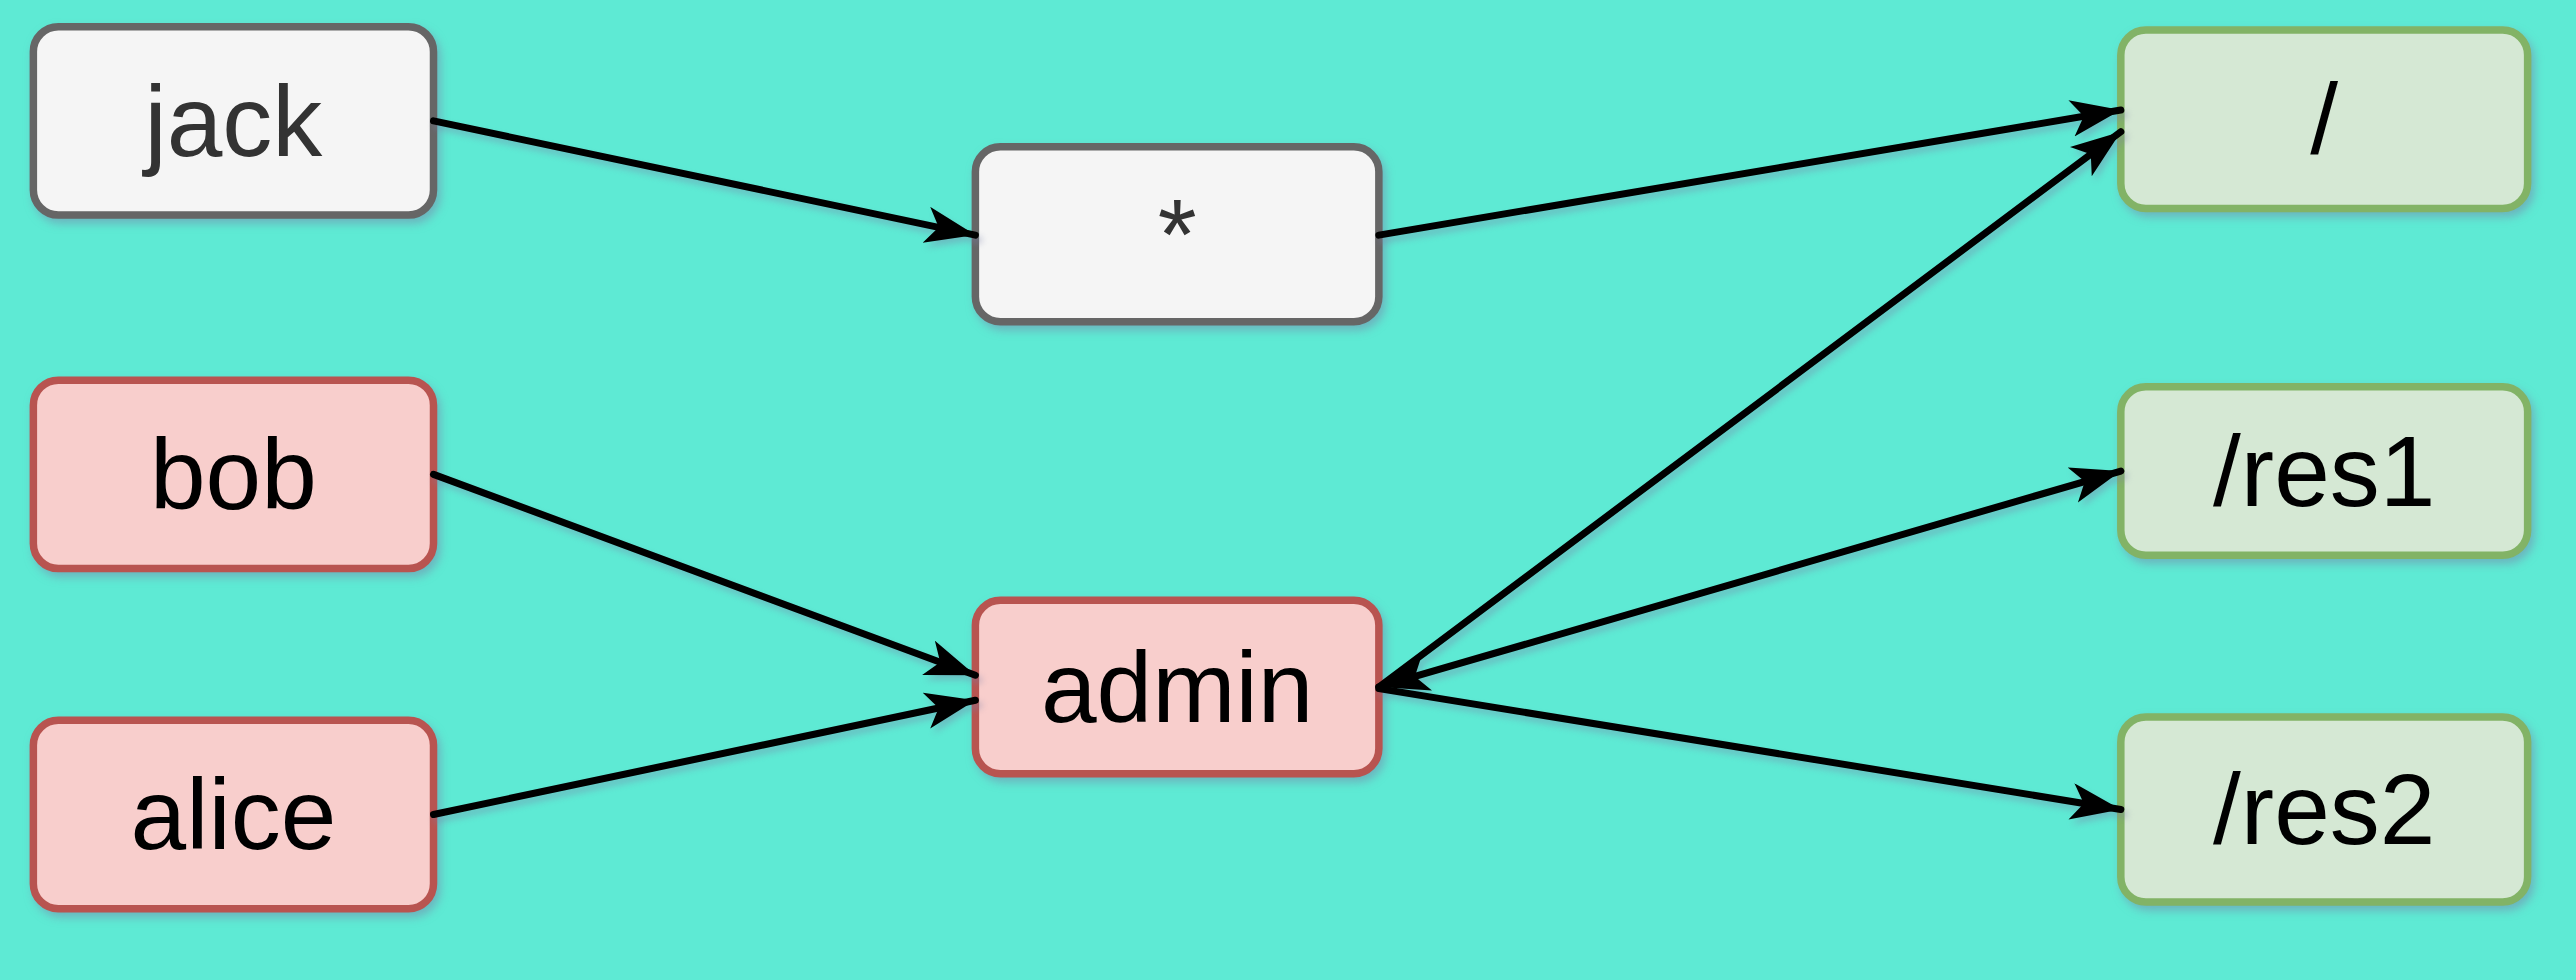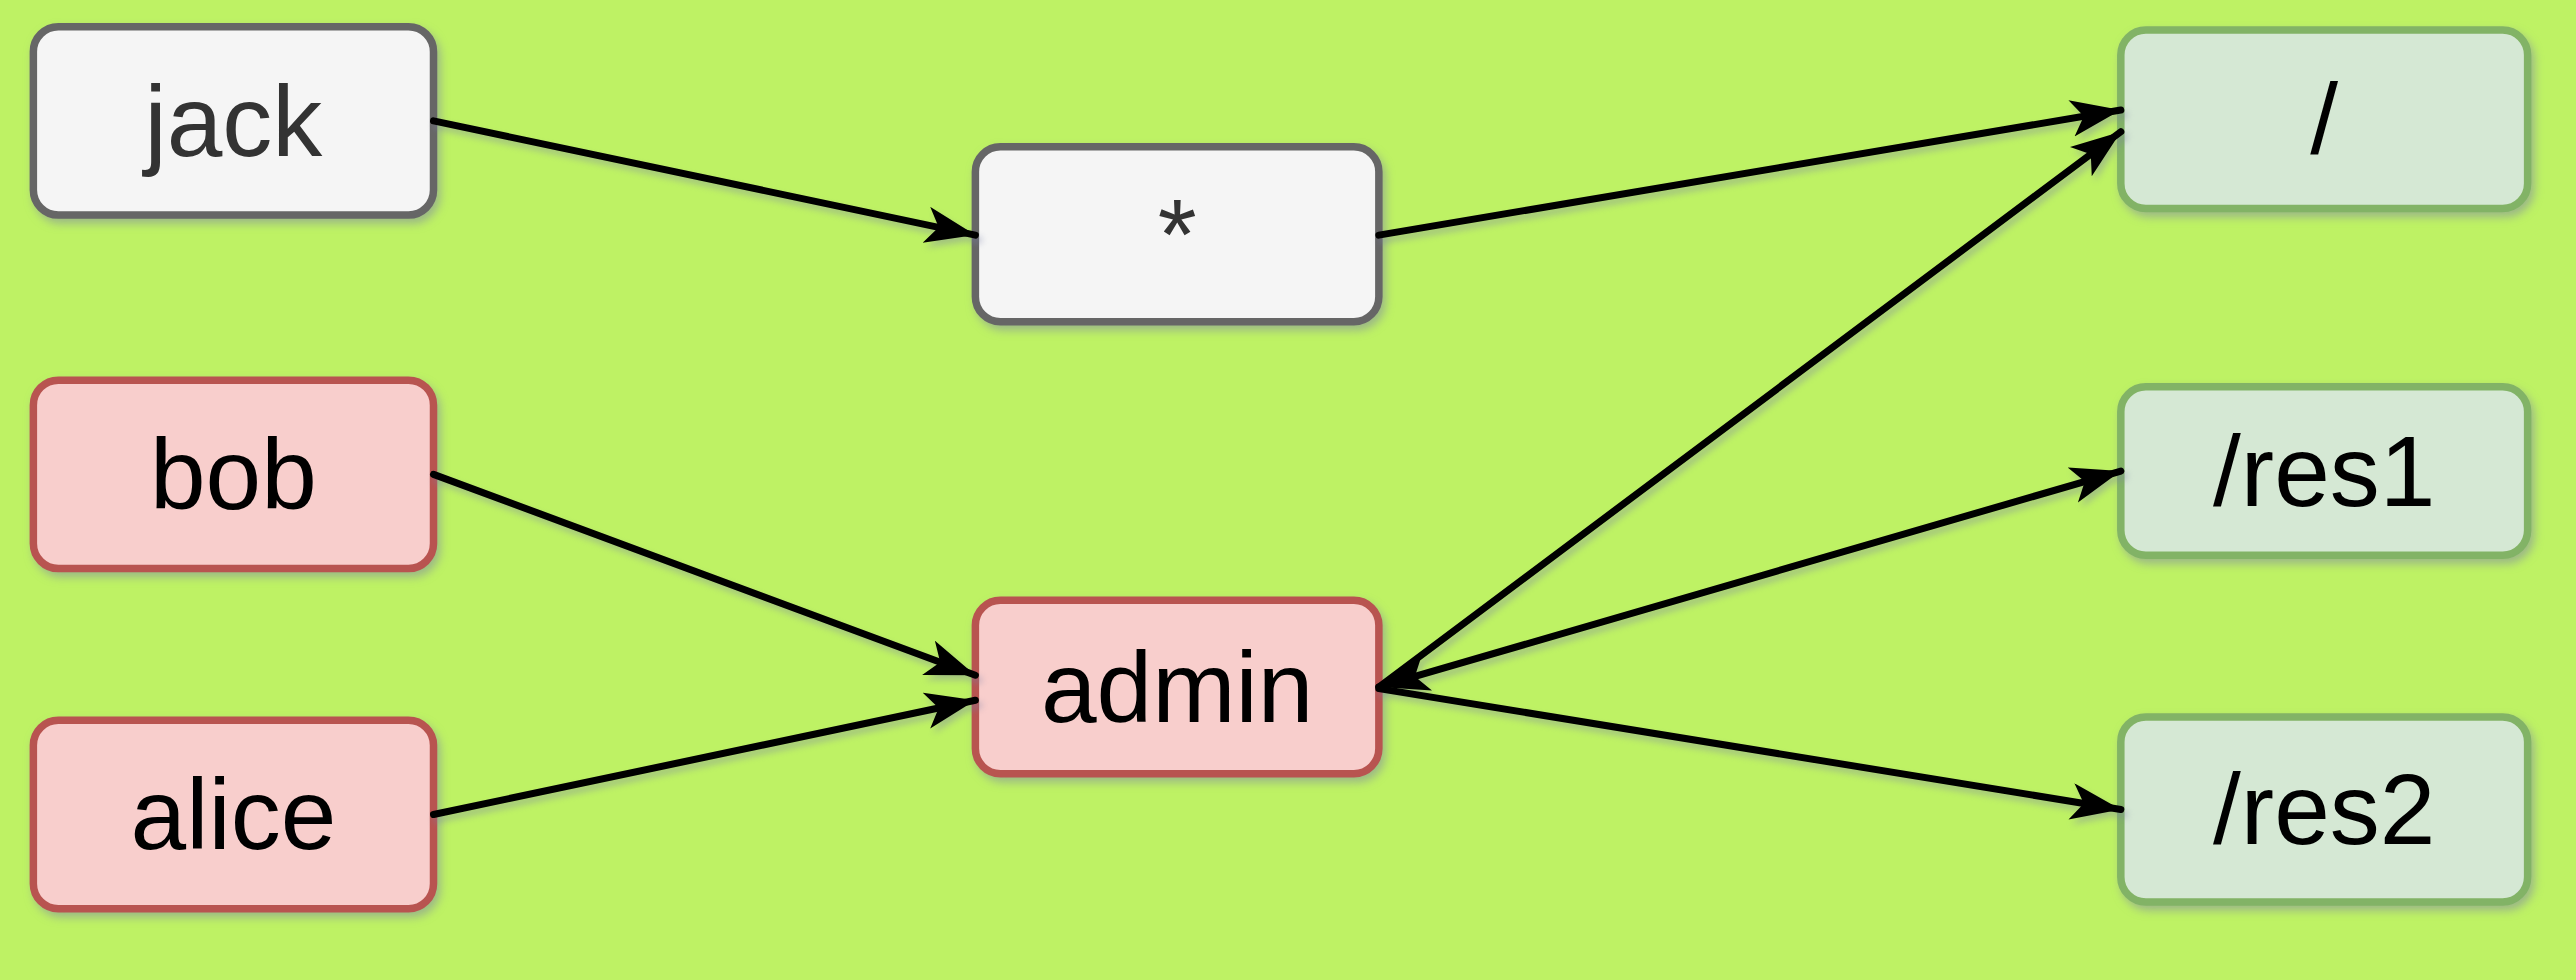--- a/index.html
+++ b/index.html
@@ -2,21 +2,21 @@
 <html style="font-size:9px"><head>
 <meta charset="utf-8">
 <style>
   html, body {
     margin: 0;
     padding: 0;
     background: #ffffff;
   }
   .canvas {
     width: 100%;
-    background: #bef264;
+    background: #5eead4;
   }
   .canvas svg {
     display: block;
     width: 100%;
     height: auto;
   }
   .node-shape {
     filter: drop-shadow(2.5px 3.5px 2.5px rgba(122, 128, 168, 0.50));
   }
   .edge-layer {

